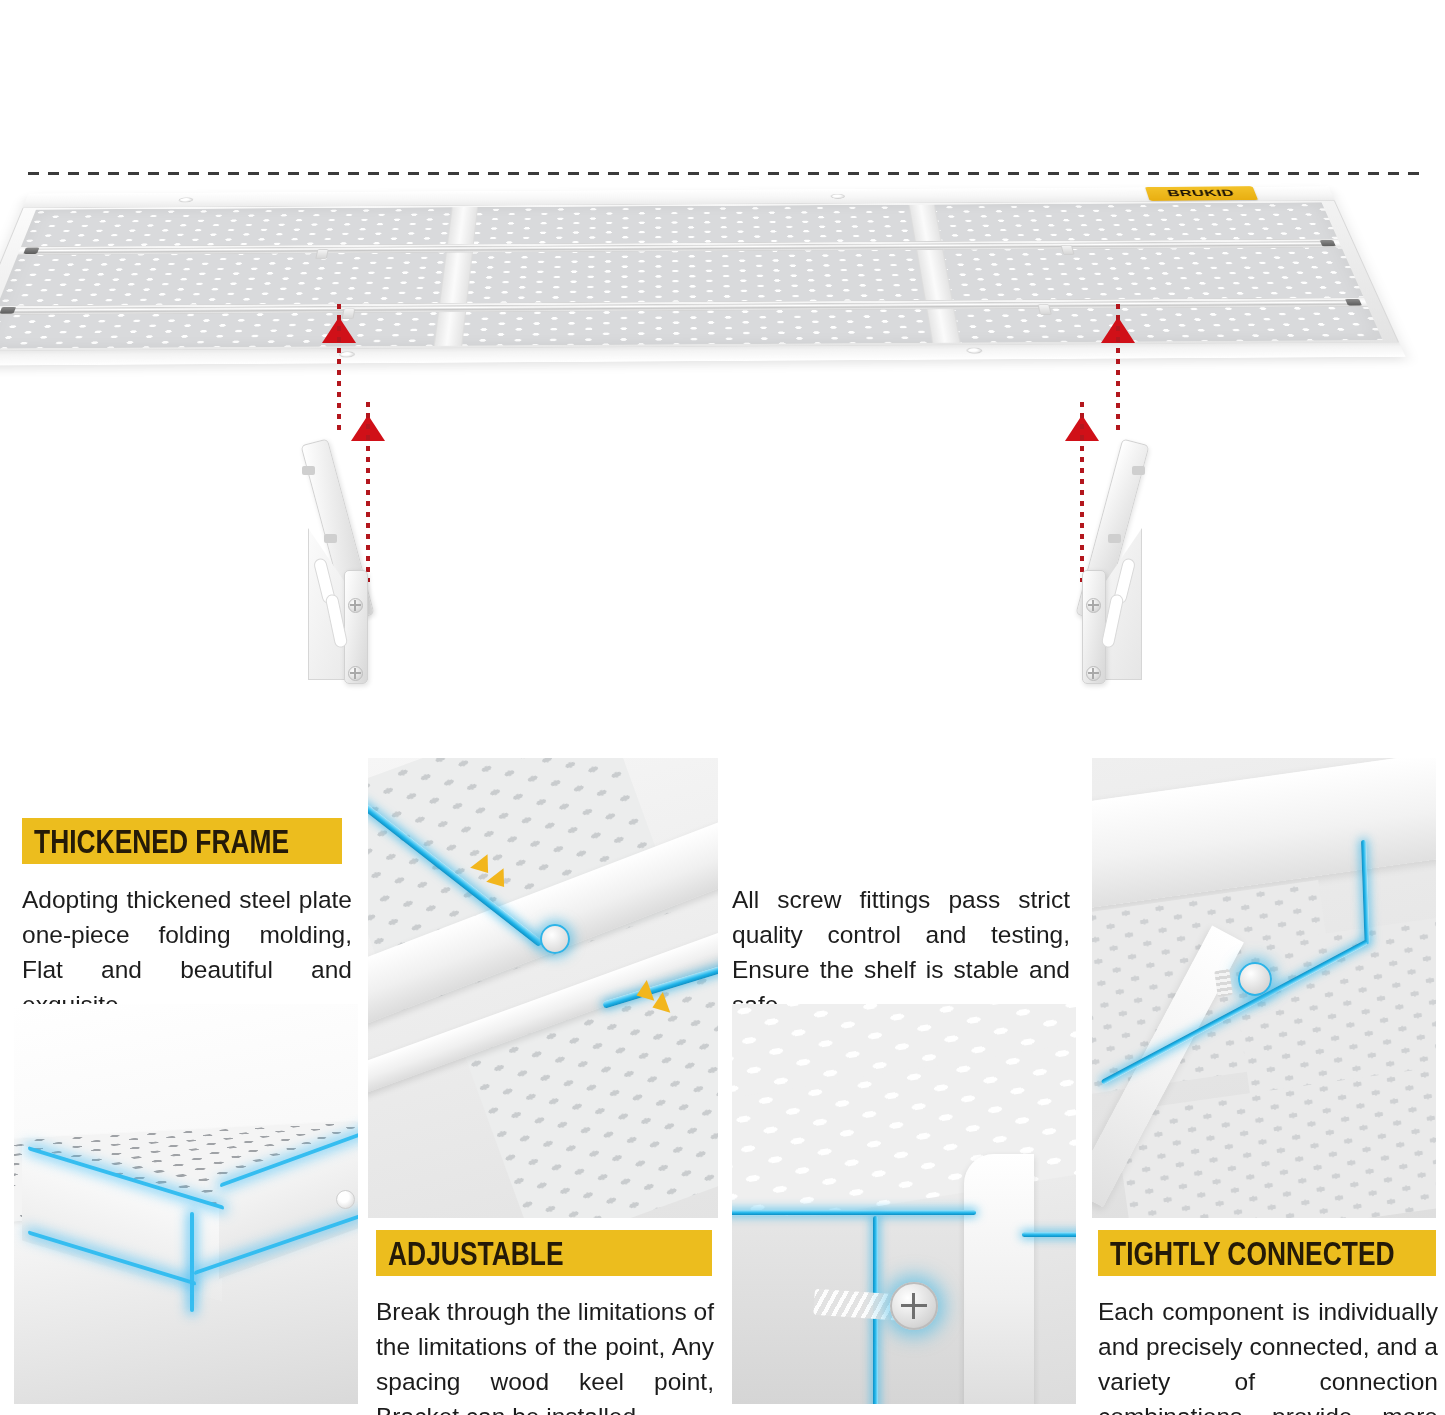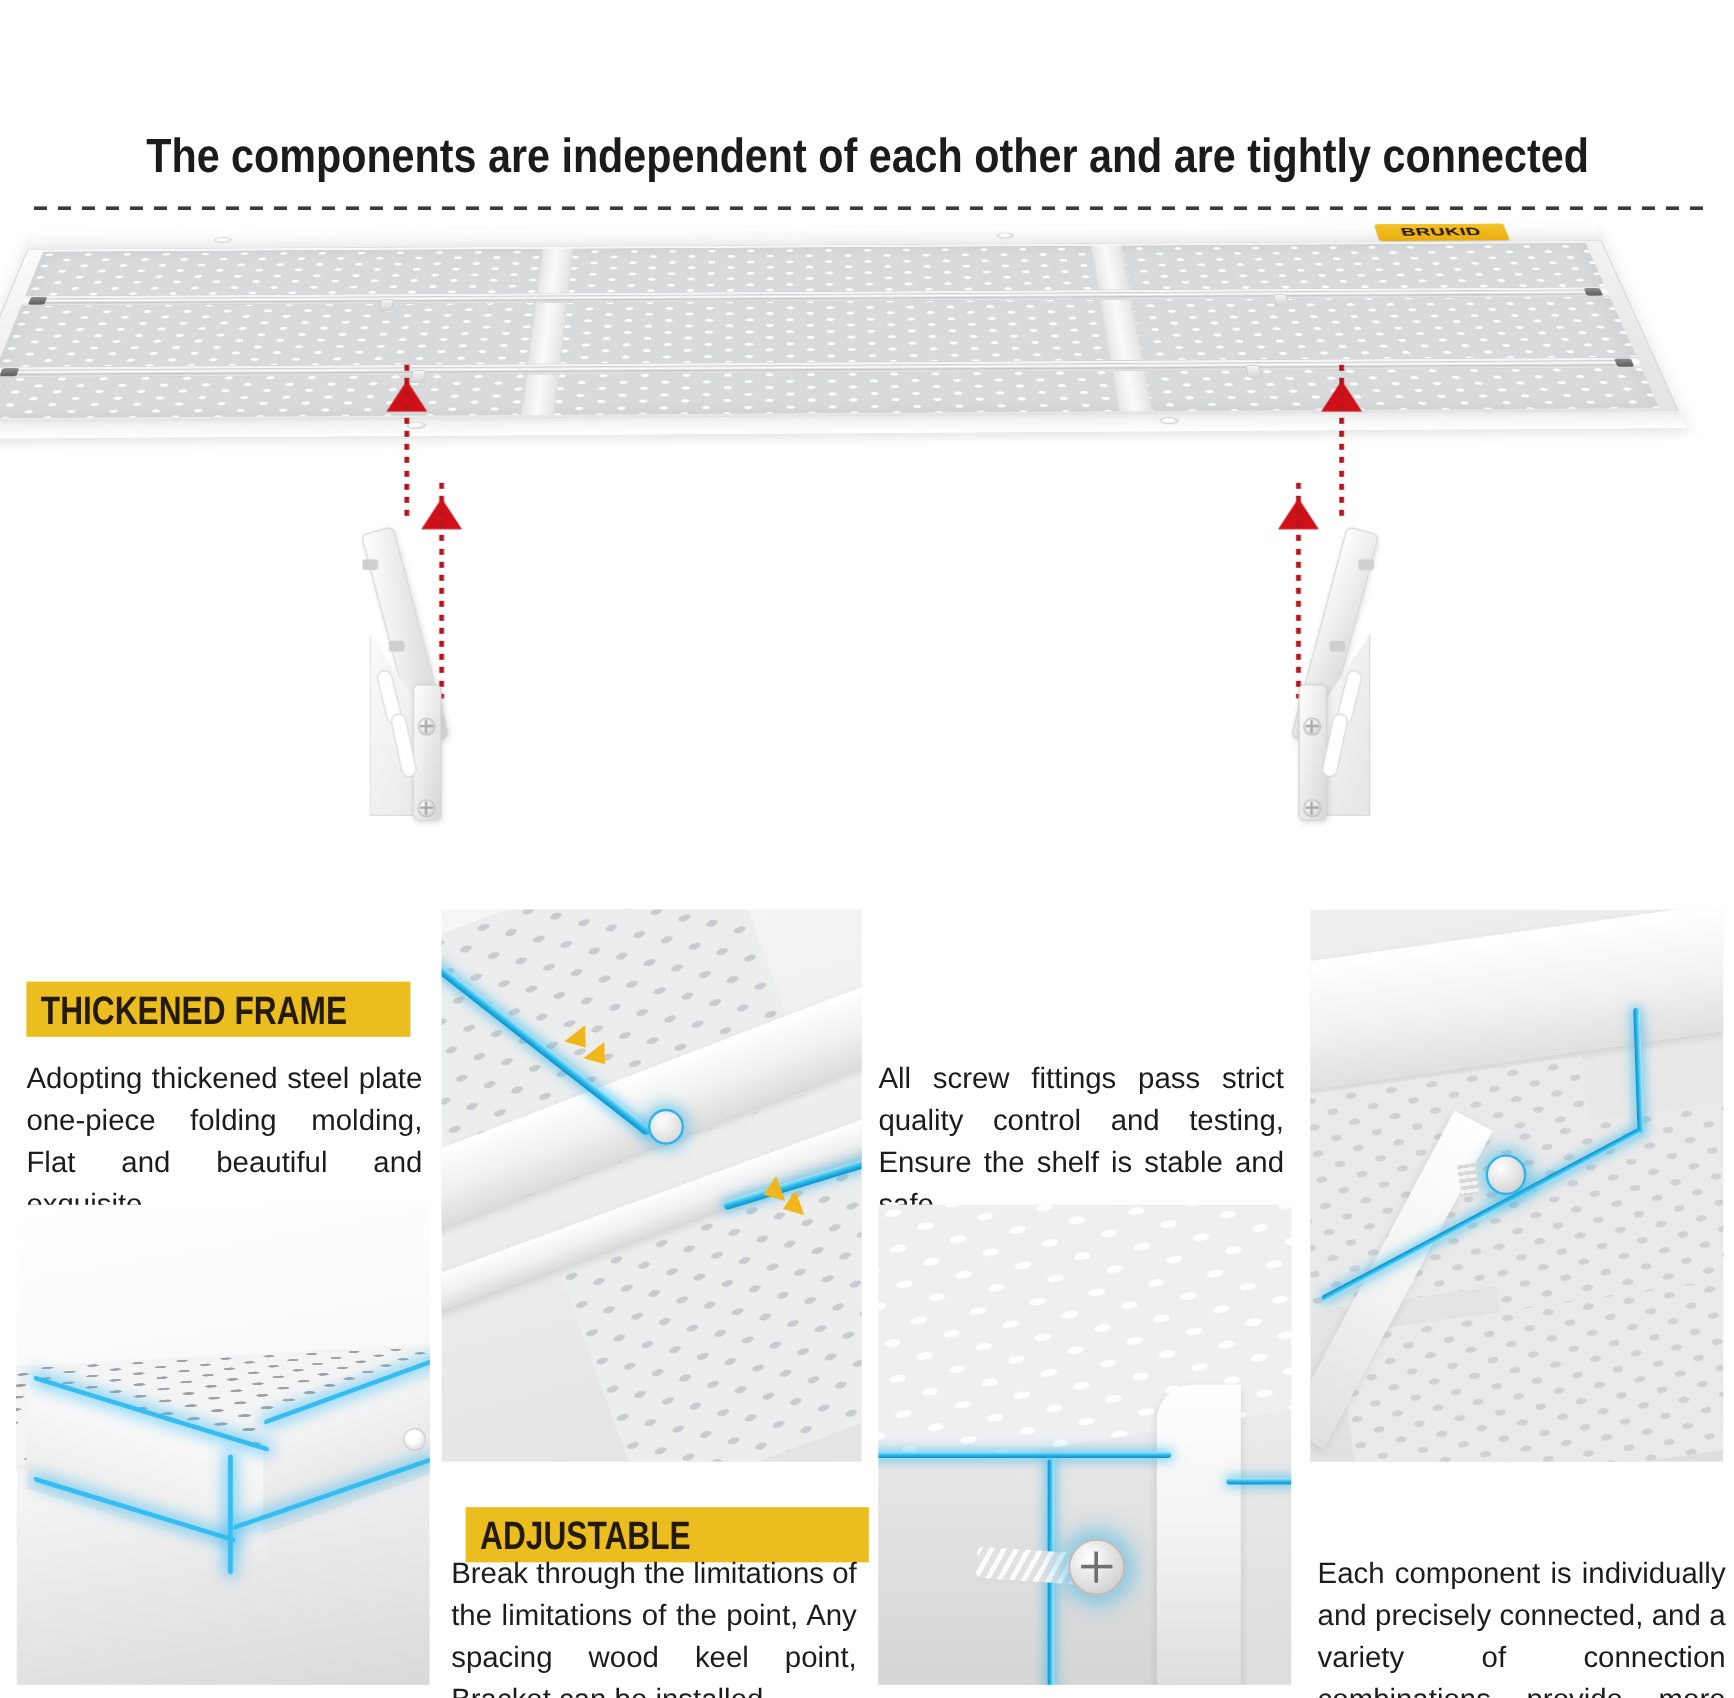--- a/index.html
+++ b/index.html
@@ -338,23 +338,20 @@
     background-image:repeating-linear-gradient(180deg,#d8d8d8 0 3px,#f4f4f4 3px 6px);
     border-radius:2px;
   }
 </style>
 </head>
 <body>
 
 <div class="page">
 
 
-  <div class="subtitle">
-    <div class="subtitle-text">The components are independent of each other and are tightly connected</div>
-  </div>
 
   <div class="dash-divider"></div>
 
   <div class="hero">
 
     <div class="panel-wrap">
       <div class="shelf">
         <div class="shelf-body"></div>
         <div class="perf"></div>
 
@@ -456,21 +453,21 @@
       <div class="p2-beam" style="left:-30px;top:236px;width:430px;height:30px;transform:rotate(-20deg);"></div>
       <div class="cyan-rail" style="left:-6px;top:42px;width:230px;transform:rotate(38deg);transform-origin:0 0;"></div>
       <div class="cyan-rail" style="left:232px;top:222px;width:150px;transform:rotate(-17deg);"></div>
       <div class="chev r" style="left:108px;top:98px;transform:rotate(52deg);"></div>
       <div class="chev r" style="left:124px;top:112px;transform:rotate(52deg);"></div>
       <div class="chev l" style="left:268px;top:224px;transform:rotate(-20deg);"></div>
       <div class="chev l" style="left:284px;top:236px;transform:rotate(-20deg);"></div>
       <div class="p2-bolt" style="left:172px;top:166px;"></div>
     </div>
 
-    <div class="label" style="left:388px;top:474px;width:336px;margin-top:26px;">
+    <div class="label" style="left:376px;top:474px;width:336px;">
       <span>ADJUSTABLE</span>
     </div>
     <div class="desc" style="left:376px;top:538px;width:338px;">Break through the limitations of the limitations of the point, Any spacing wood keel point, Bracket can be installed.</div>
 
     <div class="desc" style="left:732px;top:126px;width:338px;">All screw fittings pass strict quality control and testing, Ensure the shelf is stable and safe.</div>
 
     <div class="photo" style="left:732px;top:248px;width:344px;height:400px;background:linear-gradient(170deg,#fafafa,#dcdcdc);">
       <div class="p3-shelf" style="left:-40px;top:-26px;width:430px;height:150px;transform:rotate(-9deg);"></div>
       <div class="p3-shelf" style="left:-20px;top:66px;width:400px;height:130px;transform:rotate(-9deg);"></div>
       <div class="p3-wall" style="left:-10px;top:212px;width:260px;height:200px;"></div>
@@ -487,16 +484,19 @@
       <div class="p4-plate" style="left:-30px;top:140px;width:270px;height:180px;transform:rotate(-8deg);"></div>
       <div class="p4-plate" style="left:150px;top:170px;width:260px;height:200px;transform:rotate(-8deg);"></div>
       <div class="p4-plate" style="left:30px;top:330px;width:340px;height:140px;transform:rotate(-8deg);"></div>
       <div class="p4-beam" style="left:118px;top:176px;width:36px;height:300px;transform:rotate(28deg);transform-origin:50% 0;"></div>
       <div class="cyan-rail" style="left:274px;top:82px;width:104px;height:5px;transform:rotate(88deg);transform-origin:0 0;"></div>
       <div class="cyan-rail" style="left:276px;top:186px;width:300px;height:5px;transform:rotate(152deg);transform-origin:0 0;"></div>
       <div class="p4-bolt" style="left:146px;top:204px;"></div>
       <div class="p4-stud" style="left:124px;top:212px;transform:rotate(-8deg);"></div>
     </div>
 
+    <div class="label" style="left:1098px;top:474px;width:338px;">
+      <span>TIGHTLY CONNECTED</span>
+    </div>
     <div class="desc" style="left:1098px;top:538px;width:340px;">Each component is individually and precisely connected, and a variety of connection combinations provide more options.</div>
 
   </div>
 </div>
 
 </body></html>

